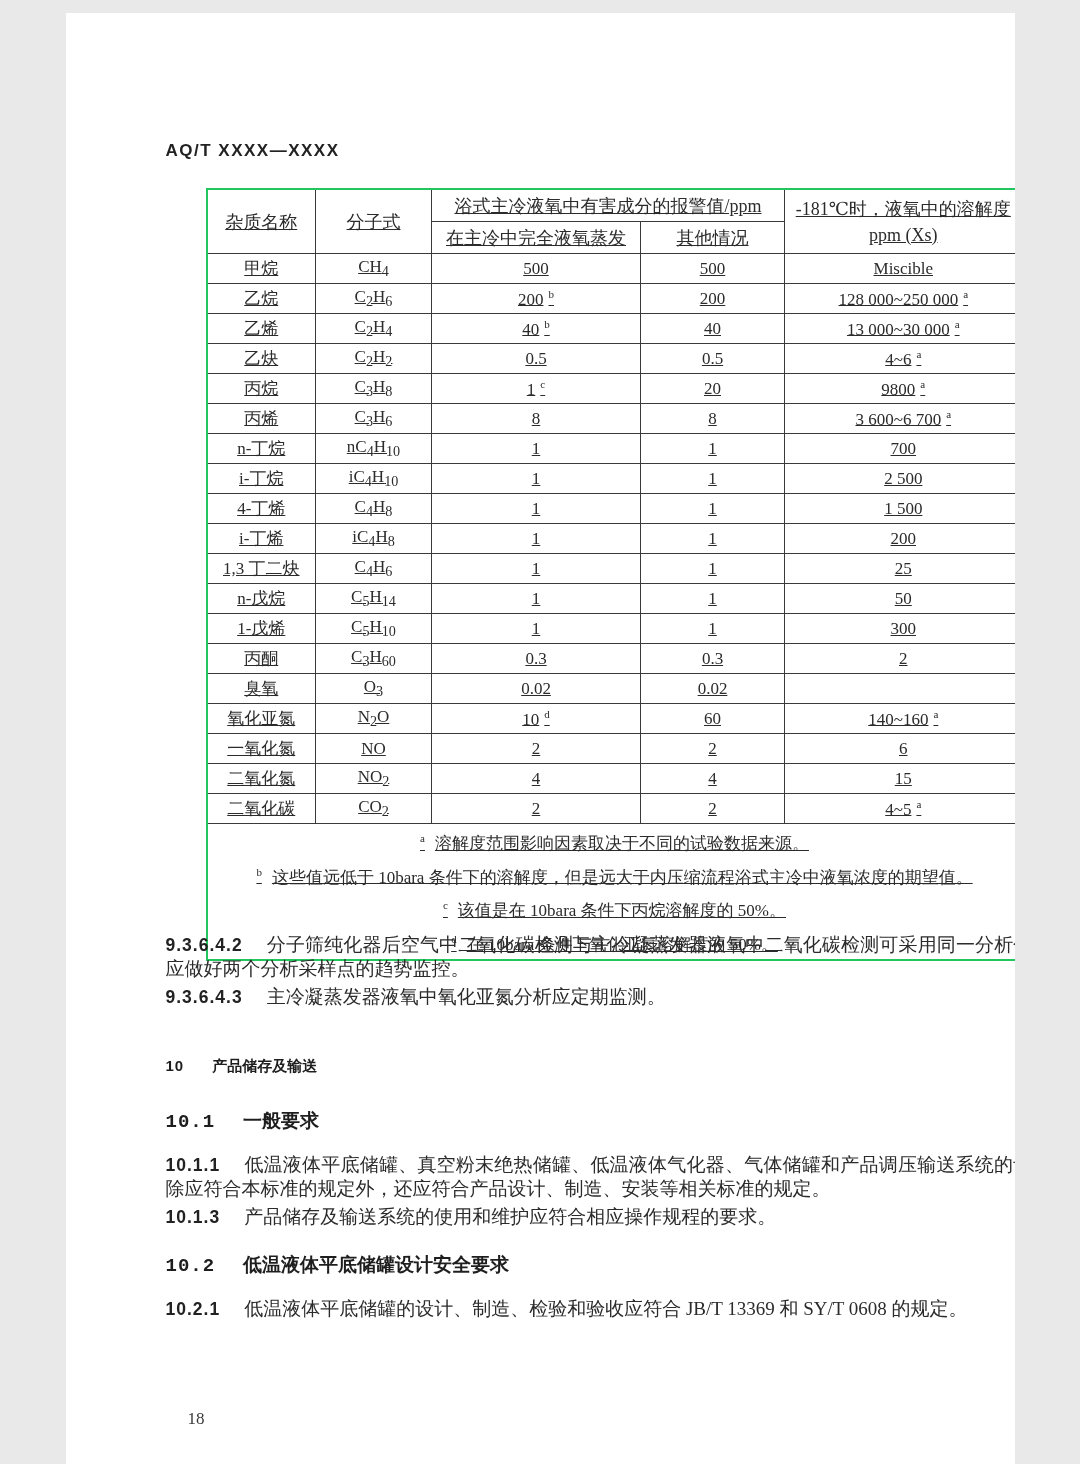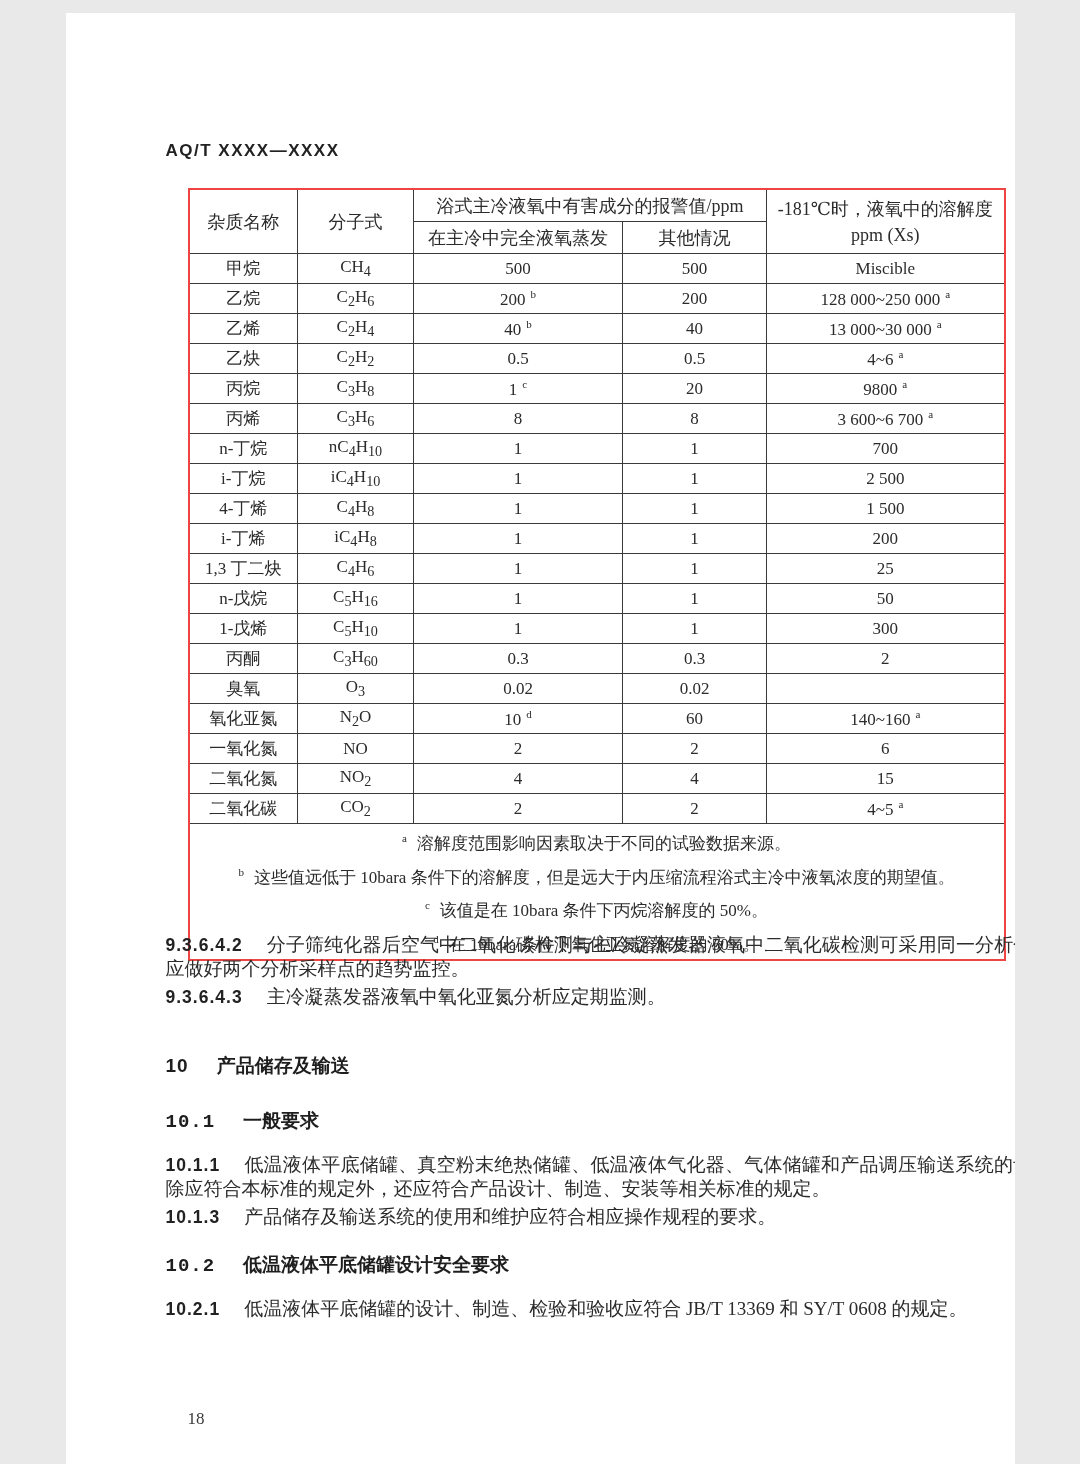--- a/index.html
+++ b/index.html
@@ -12,23 +12,24 @@
     color:#2b2b2b;
     overflow:hidden;
   }
   .doc-code {
     position:absolute; left:100px; top:128px;
     font-family:"Liberation Sans","DejaVu Sans",sans-serif;
     font-weight:bold; font-size:17px; letter-spacing:1.5px; color:#222;
   }
   
   table.imp {
-    position:absolute; left:122px; top:175px; width:816px;
+    position:absolute; left:140px; top:175px; width:816px;
     border-collapse:collapse; table-layout:fixed;
-    border:2px solid #ef4444;
+    border:2px solid #22c55e;
+    text-decoration:underline;
   }
   table.imp th, table.imp td {
     border:1px solid #3a3a3a;
     text-align:center; vertical-align:middle;
     padding:0 2px;
     font-size:18px; font-weight:normal;
     color:#2b2b2b;
     overflow:hidden; white-space:nowrap;
   }
   table.imp thead th { height:31px; }
@@ -53,21 +54,21 @@
     font-size:19px; line-height:24px; text-align:justify;
     margin:0 0 4px 0; color:#2b2b2b;
   }
   .clause-num {
     font-family:"Liberation Sans","DejaVu Sans",sans-serif;
     font-weight:bold; font-size:17.5px; letter-spacing:1px;
     margin-right:24px; color:#222;
   }
   .sec-h1 {
     font-family:"Liberation Sans","DejaVu Sans",sans-serif;
-    font-weight:bold; font-size:19px; color:#1e1e1e;
+    font-weight:bold; font-size:15px; color:#1e1e1e;
     margin:42px 0 0 0; line-height:30px;
   }
   .sec-h2 {
     font-family:Liberation Mono, monospace;
     font-weight:bold; font-size:19px; color:#1e1e1e;
     margin:26px 0 0 0; line-height:30px;
   }
   .sec-h1 .hnum, .sec-h2 .hnum { margin-right:28px; letter-spacing:1px; }
   .sec-h1 + .sec-para, .sec-h2 + .sec-para { margin-top:16px; }
   .sec-para + .sec-h2 { margin-top:22px; }
@@ -179,21 +180,21 @@
         </tr>
         <tr>
           <td class="c-name">1,3 丁二炔</td>
           <td class="c-formula">C<sub>4</sub>H<sub>6</sub></td>
           <td class="c-val">1</td>
           <td class="c-val">1</td>
           <td class="c-val">25</td>
         </tr>
         <tr>
           <td class="c-name">n-戊烷</td>
-          <td class="c-formula">C<sub>5</sub>H<sub>16</sub></td>
+          <td class="c-formula">C<sub>5</sub>H<sub>14</sub></td>
           <td class="c-val">1</td>
           <td class="c-val">1</td>
           <td class="c-val">50</td>
         </tr>
         <tr>
           <td class="c-name">1-戊烯</td>
           <td class="c-formula">C<sub>5</sub>H<sub>10</sub></td>
           <td class="c-val">1</td>
           <td class="c-val">1</td>
           <td class="c-val">300</td>

